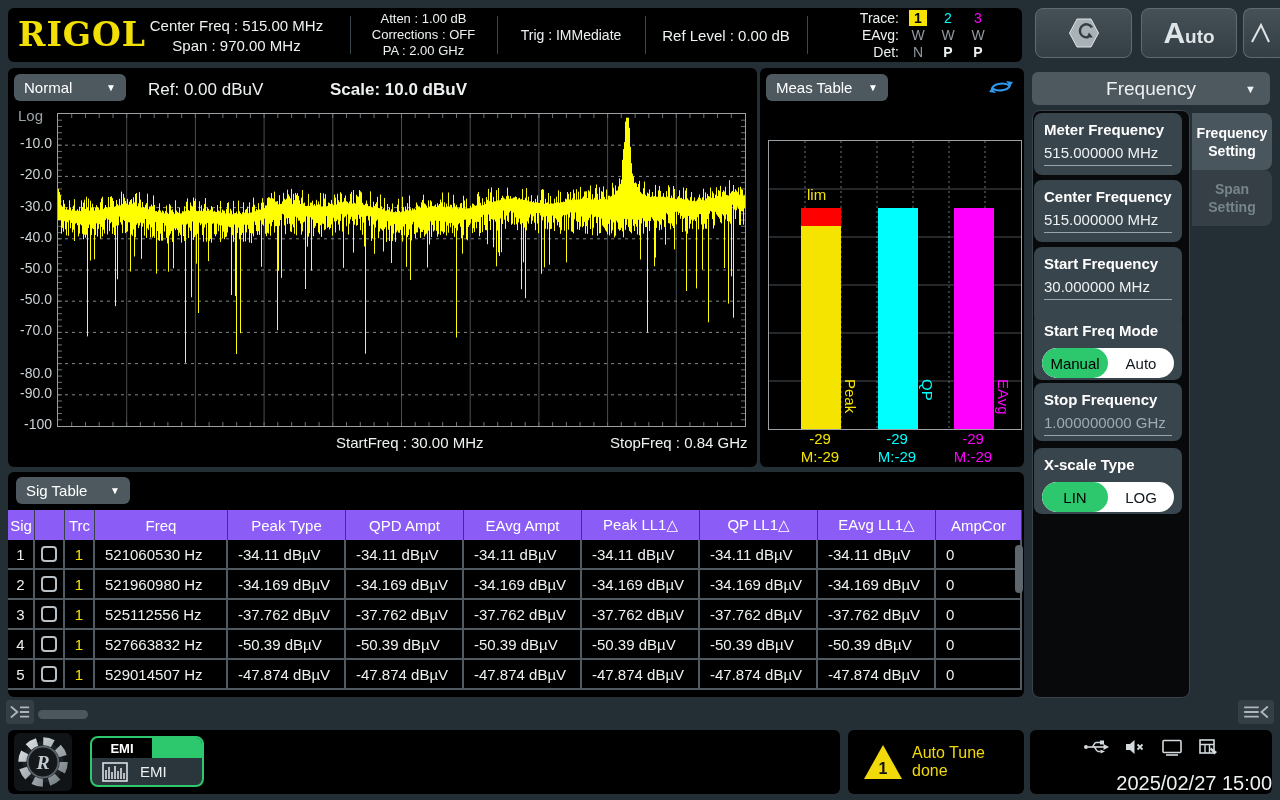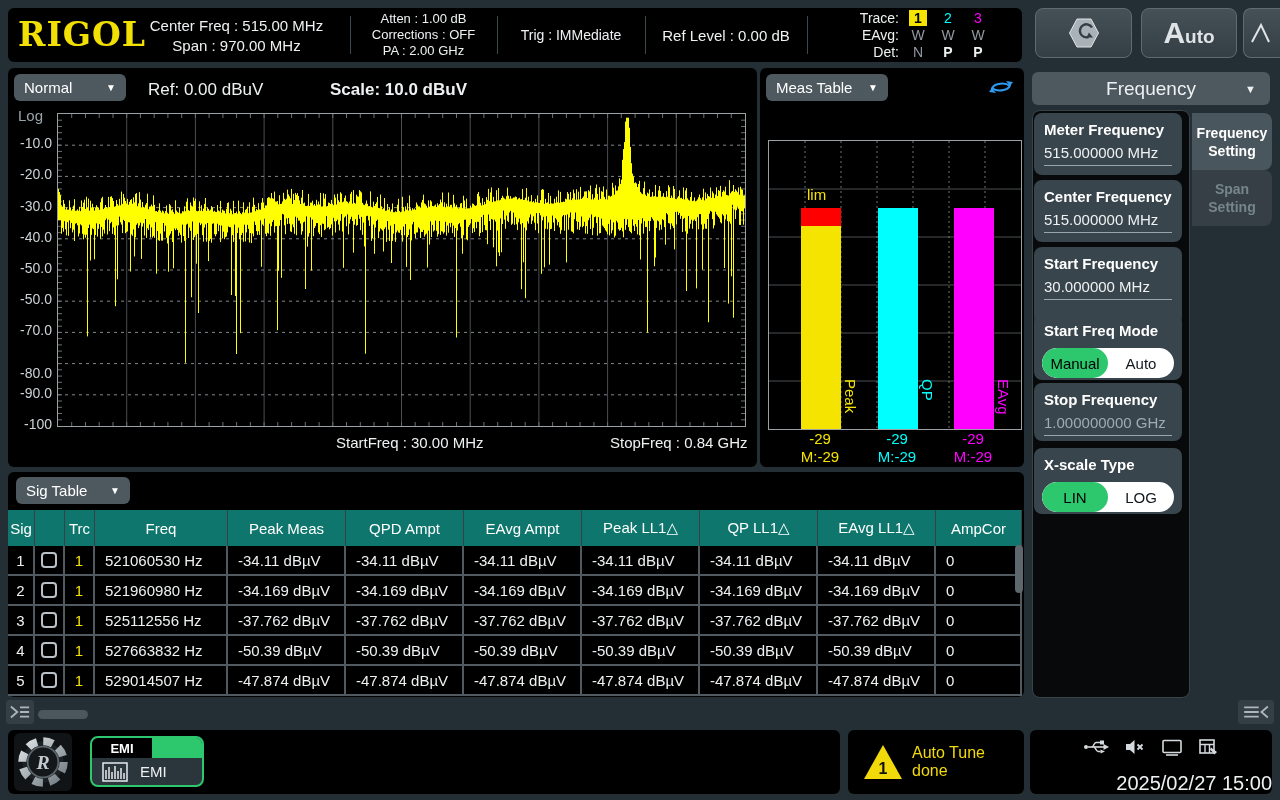--- a/index.html
+++ b/index.html
@@ -223,26 +223,26 @@
     <span>Frequency Setting</span>
   </div>
 </div>
 
 <div class="panel" style="left:8px;top:472px;width:1016px;height:225px;">
   <div class="dd" style="left:8px;top:5px;width:114px;">
     <span>Sig Table</span>
     <span class="arr">▼</span>
   </div>
   <div id="sig-grid" style="position:absolute;left:0;top:38px;width:1014px;">
-      <div style="display: flex; height: 36px; background: #0f766e;">
+      <div style="display: flex; height: 30px; background: #8b5cf6;">
         <div class="th" style="width: 27px; justify-content: center; border-right: 1px solid rgb(55, 65, 71); color: rgb(255, 255, 255);">Sig</div>
         <div class="th" style="width: 30px; justify-content: center; border-right: 1px solid rgb(55, 65, 71); color: rgb(255, 255, 255);"></div>
         <div class="th" style="width: 30px; justify-content: center; border-right: 1px solid rgb(55, 65, 71); color: rgb(255, 255, 255);">Trc</div>
         <div class="th" style="width: 133px; justify-content: center; border-right: 1px solid rgb(55, 65, 71); color: rgb(255, 255, 255);">Freq</div>
-        <div class="th" style="width: 118px; justify-content: center; border-right: 1px solid rgb(55, 65, 71); color: rgb(255, 255, 255);">Peak Meas</div>
+        <div class="th" style="width: 118px; justify-content: center; border-right: 1px solid rgb(55, 65, 71); color: rgb(255, 255, 255);">Peak Type</div>
         <div class="th" style="width: 118px; justify-content: center; border-right: 1px solid rgb(55, 65, 71); color: rgb(255, 255, 255);">QPD Ampt</div>
         <div class="th" style="width: 118px; justify-content: center; border-right: 1px solid rgb(55, 65, 71); color: rgb(255, 255, 255);">EAvg Ampt</div>
         <div class="th" style="width: 118px; justify-content: center; border-right: 1px solid rgb(55, 65, 71); color: rgb(255, 255, 255);">Peak LL1△</div>
         <div class="th" style="width: 118px; justify-content: center; border-right: 1px solid rgb(55, 65, 71); color: rgb(255, 255, 255);">QP LL1△</div>
         <div class="th" style="width: 118px; justify-content: center; border-right: 1px solid rgb(55, 65, 71); color: rgb(255, 255, 255);">EAvg LL1△</div>
         <div class="th" style="width: 86px; justify-content: center; border-right: 1px solid rgb(55, 65, 71); color: rgb(255, 255, 255);">AmpCor</div>
       </div>
       <div style="display: flex; height: 30px; background: rgb(0, 0, 0); border-bottom: 2px solid rgb(80, 90, 96);">
         <div class="td" style="width: 27px; border-right: 2px solid rgb(80, 90, 96); justify-content: center;">1</div>
         <div class="td" style="width: 30px; border-right: 2px solid rgb(80, 90, 96); justify-content: center;">

